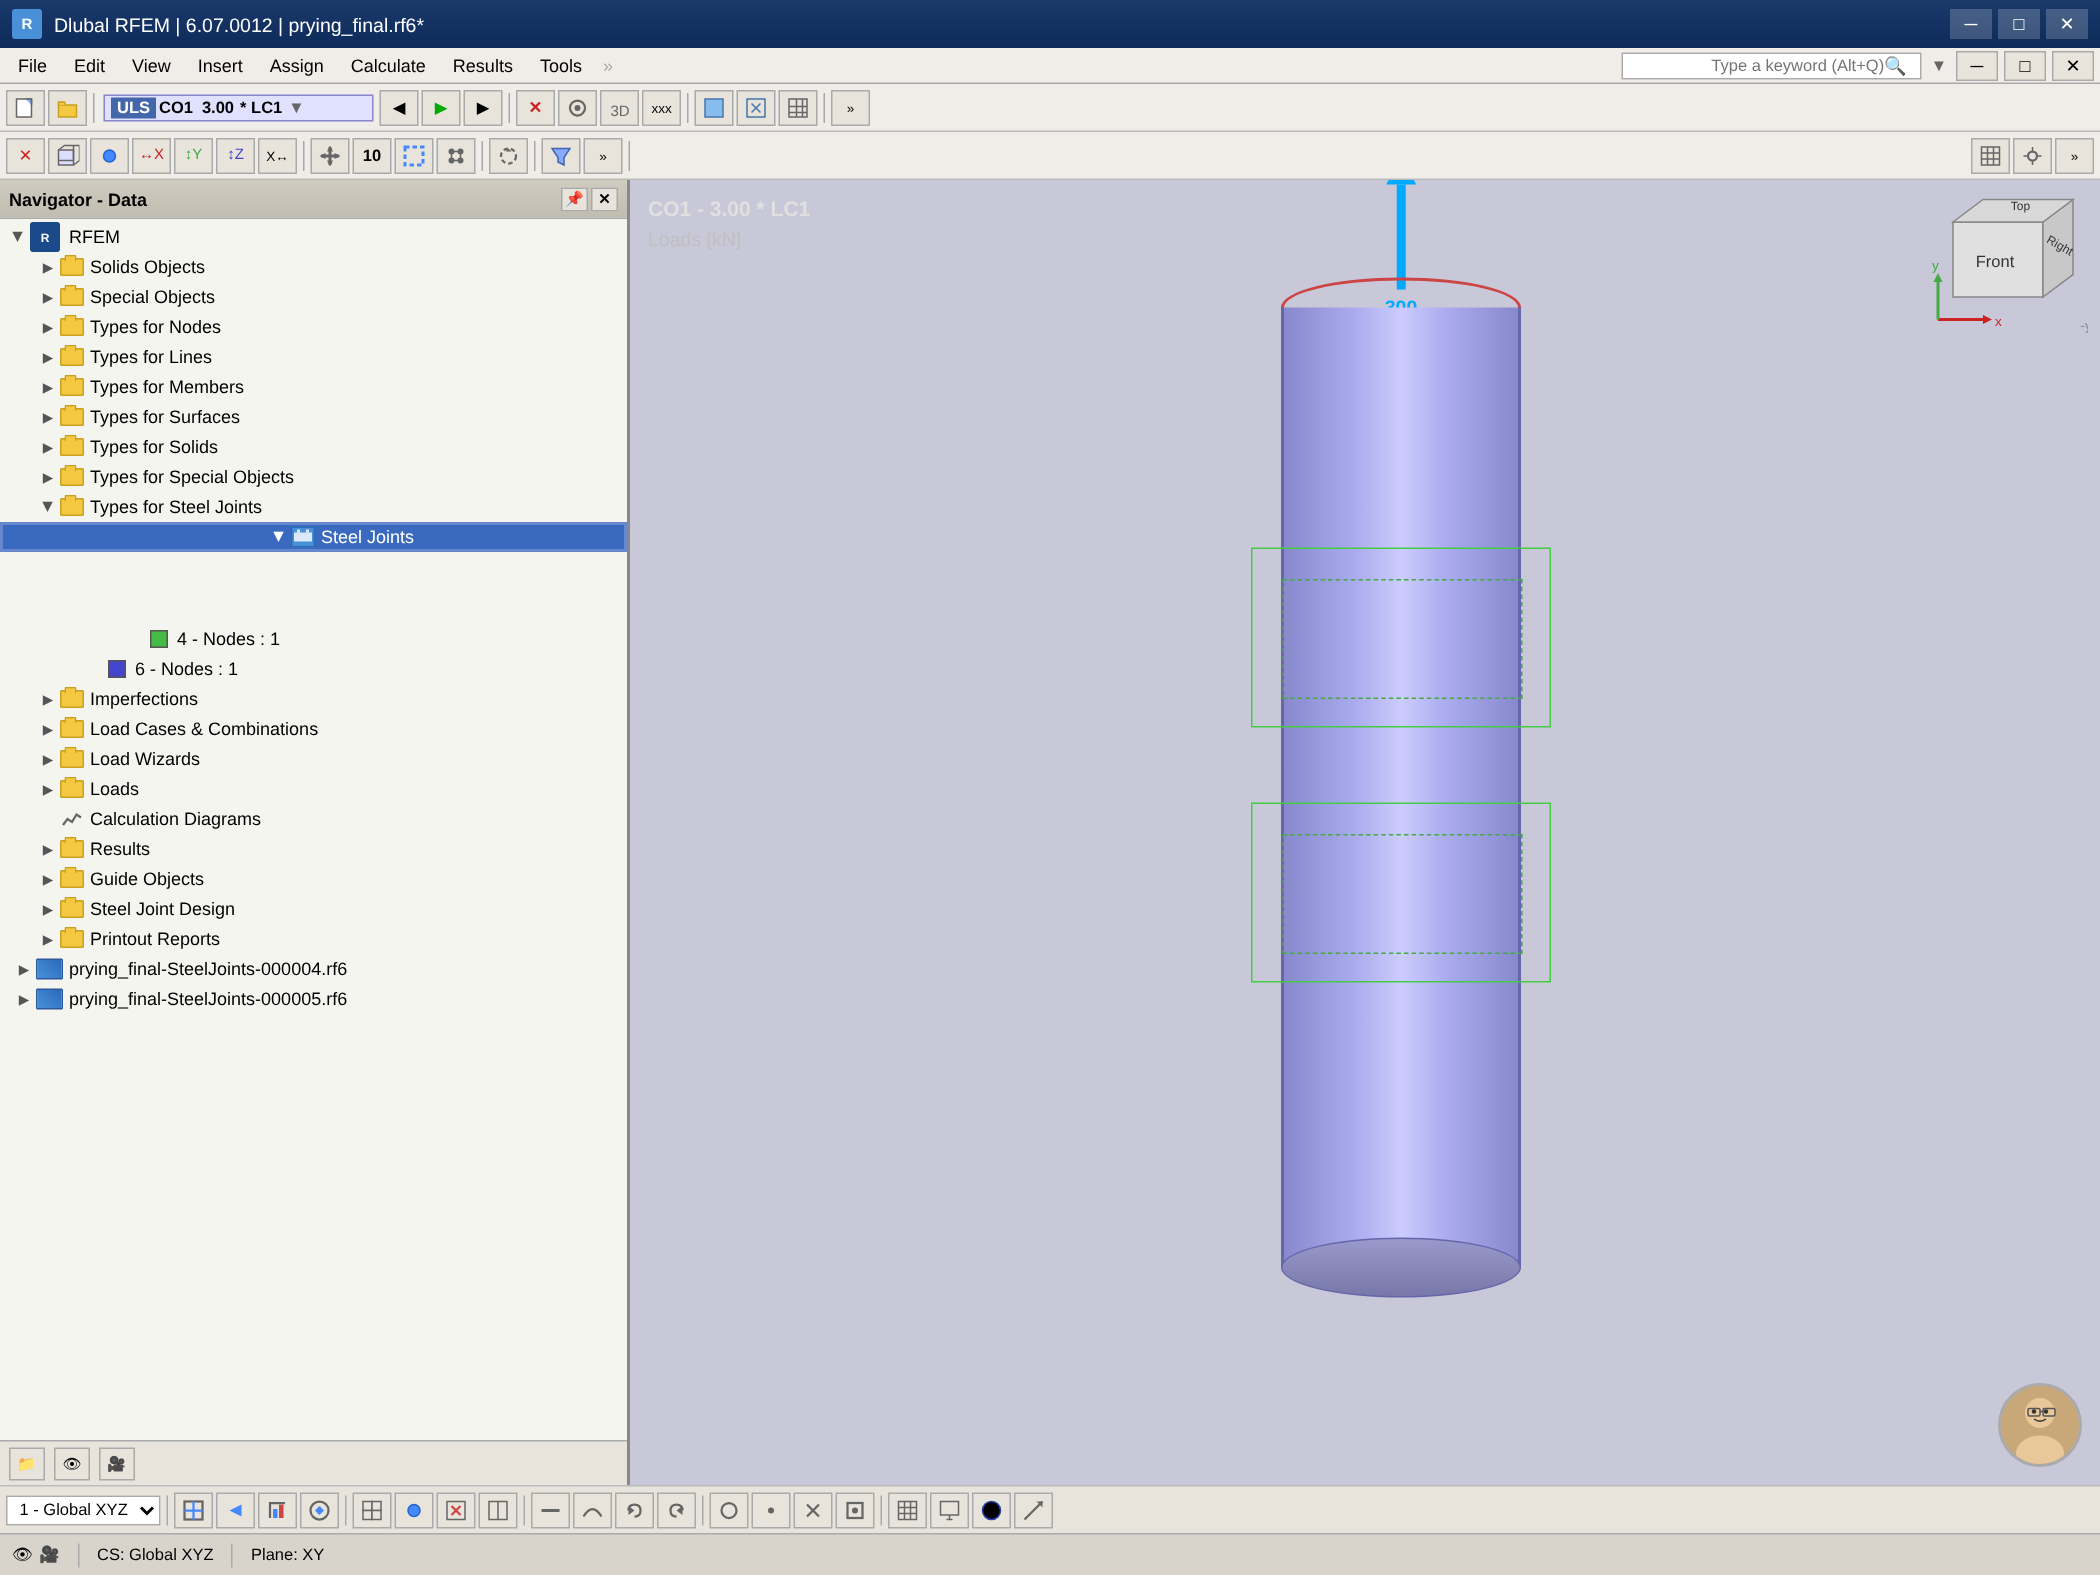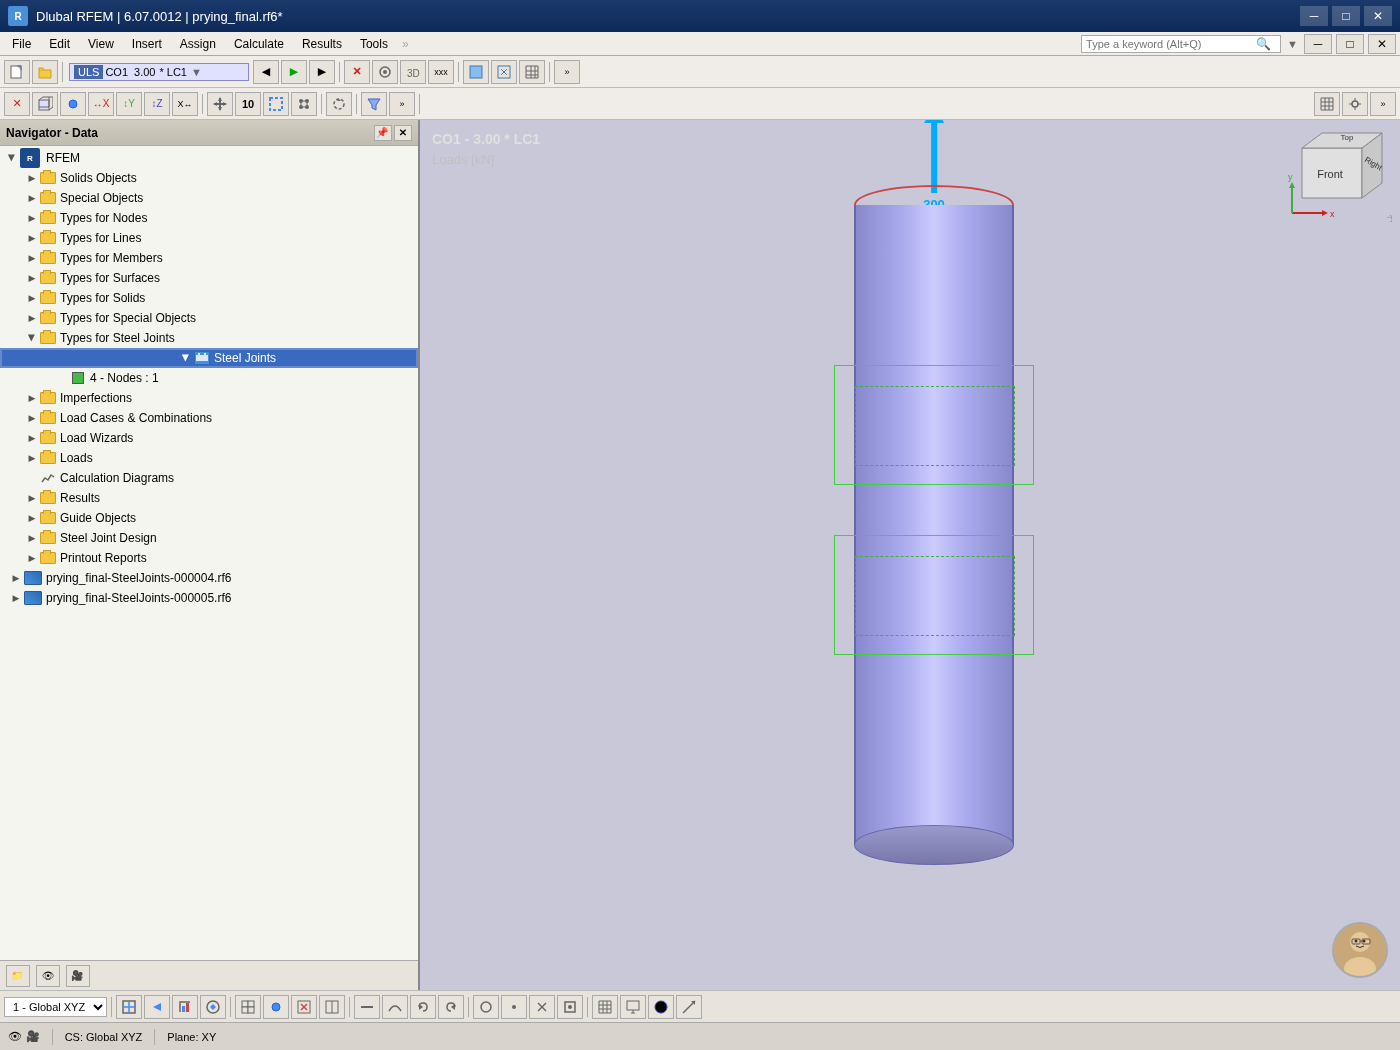--- a/index.html
+++ b/index.html
@@ -41,21 +41,21 @@
     .menu-separator { flex: 1; }
     .search-box {
       display: flex;
       align-items: center;
       border: 1px solid #aaa;
       background: white;
       padding: 1px 4px;
       margin-right: 4px;
       width: 200px;
     }
-    .search-box input { border: none; outline: none; font-size: 11px; width: 170px; color: #666; }
+    .search-box input { border: none; outline: none; font-size: 11px; width: 170px; color: #666; text-align: right; }
 
     
     .toolbar {
       height: 32px;
       background: #f0ede8;
       display: flex;
       align-items: center;
       padding: 2px 4px;
       gap: 2px;
       border-bottom: 1px solid #bbb;
@@ -75,21 +75,21 @@
 
     
     .uls-combo {
       display: flex;
       align-items: center;
       gap: 2px;
       background: #e0e0ff;
       border: 1px solid #8888cc;
       padding: 1px 4px;
       font-size: 11px;
-      font-weight: normal;
+      font-weight: bold;
       margin: 0 2px;
       min-width: 180px;
     }
 
     
     .main-layout {
       display: flex;
       height: calc(1050px - 32px - 24px - 22px - 32px - 32px - 32px);
     }
 
@@ -734,27 +734,32 @@
         <div class="steel-joint-icon">
           <svg width="14" height="12" viewBox="0 0 14 12">
               <rect x="1" y="3" width="12" height="6" fill="white" opacity="0.8"></rect>
               <rect x="3" y="1" width="2" height="2" fill="white" opacity="0.8"></rect>
               <rect x="9" y="1" width="2" height="2" fill="white" opacity="0.8"></rect>
             </svg>
         </div>
         <span class="tree-label">Steel Joints</span>
       </div>
 
-      <div class="tree-item" style="padding-left:56px;">
+      <div class="tree-item" style="padding-left:84px;margin-top:48px;">
         <div class="tree-arrow empty"></div>
         <div class="joint-square" style="background:#44bb44;"></div>
         <span class="tree-label">4 - Nodes : 1</span>
       </div>
 
 
+      <div class="tree-item" style="padding-left:56px;">
+        <div class="tree-arrow empty"></div>
+        <div class="joint-square" style="background:#4444cc;"></div>
+        <span class="tree-label">6 - Nodes : 1</span>
+      </div>
 
       <div class="tree-item" style="padding-left:24px;">
         <div class="tree-arrow">▶</div>
         <div class="folder-icon"></div>
         <span class="tree-label">Imperfections</span>
       </div>
 
       <div class="tree-item" style="padding-left:24px;">
         <div class="tree-arrow">▶</div>
         <div class="folder-icon"></div>

